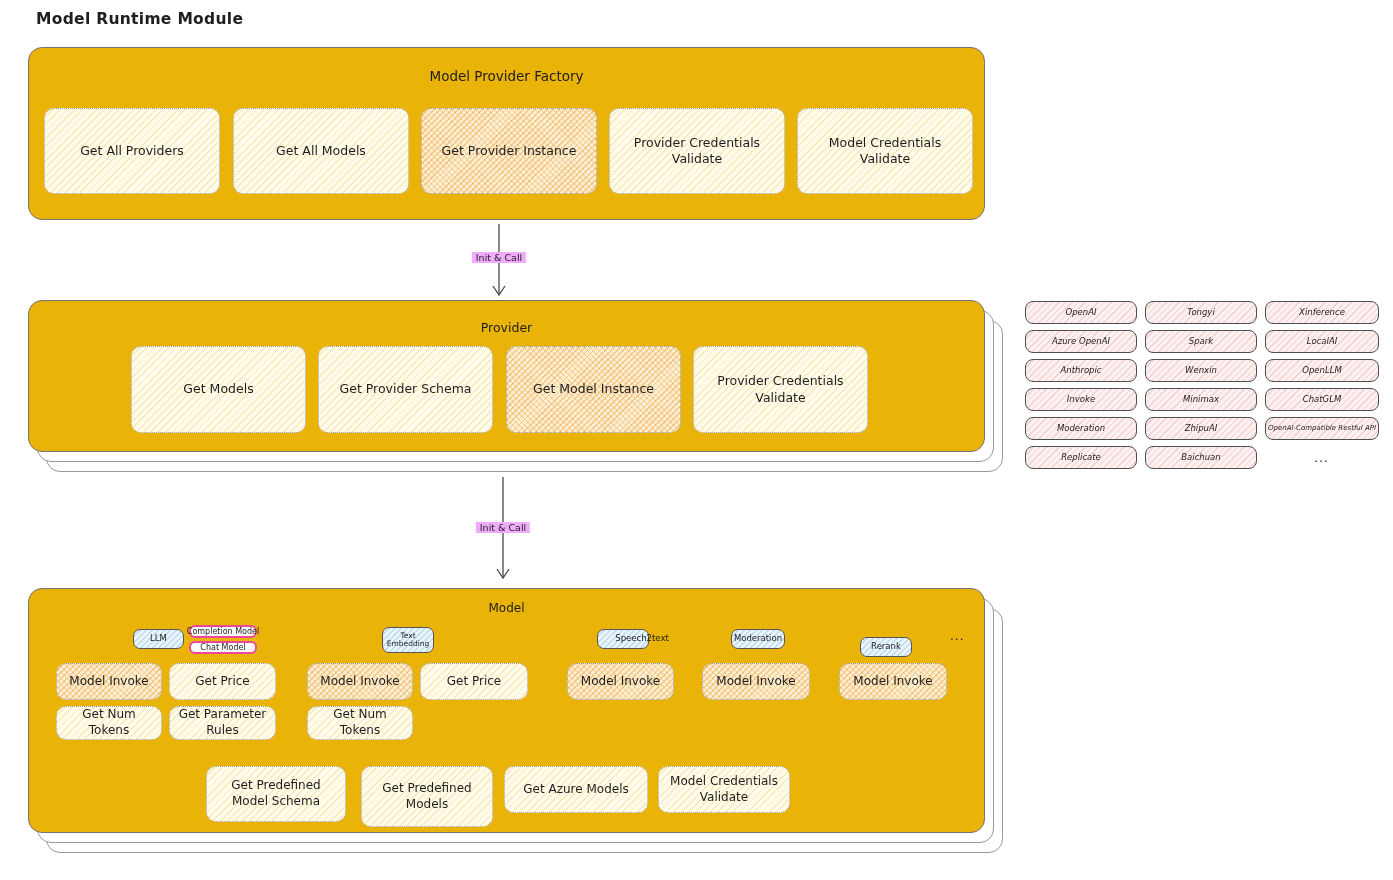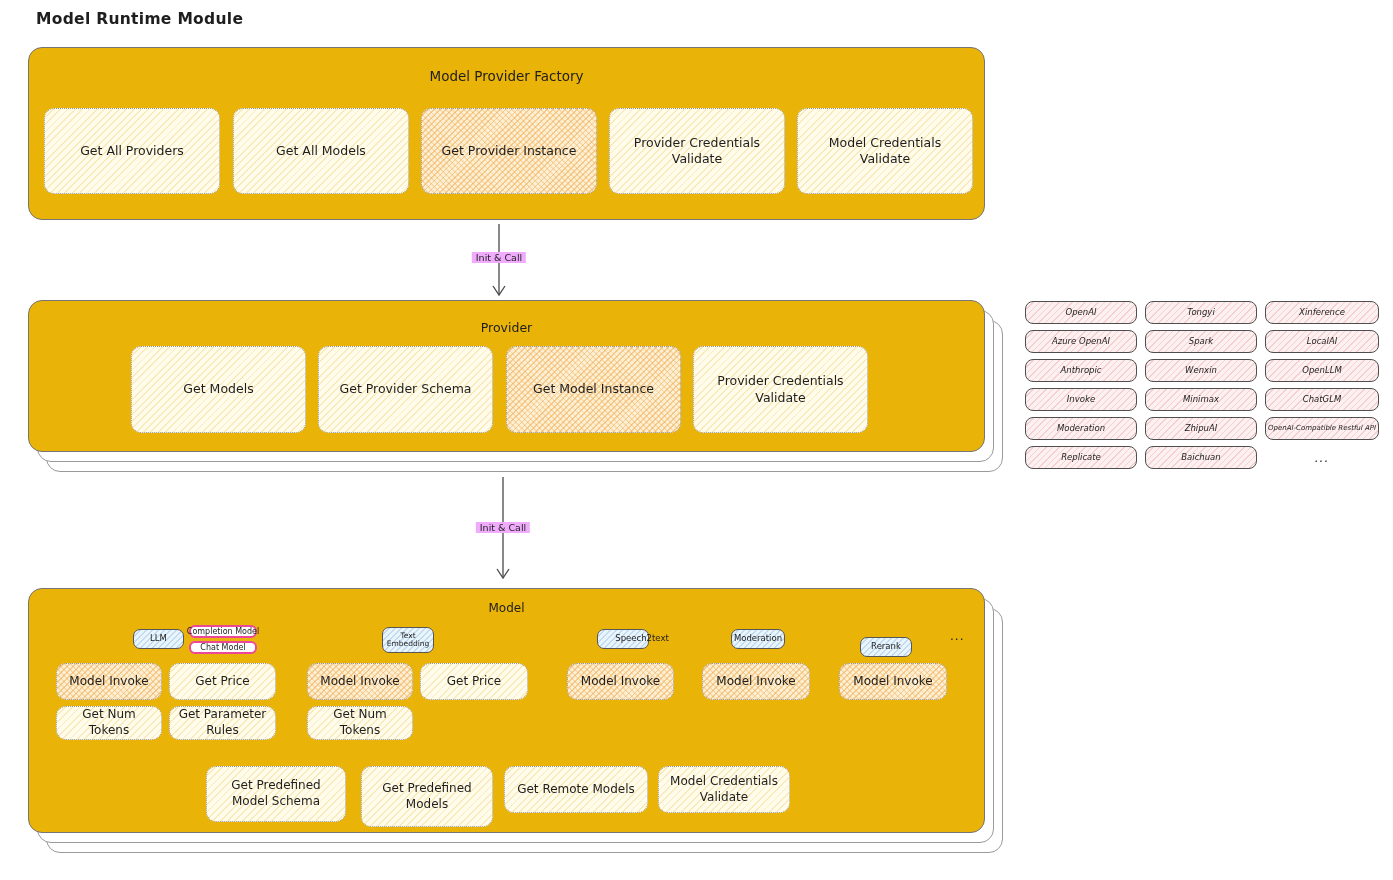--- a/index.html
+++ b/index.html
@@ -156,17 +156,17 @@
     <div class="fn orange small-text" style="left:538px; top:74px; width:107px; height:37px;">Model Invoke</div>
     <div class="fn orange small-text" style="left:673px; top:74px; width:108px; height:37px;">Model Invoke</div>
     <div class="fn orange small-text" style="left:810px; top:74px; width:108px; height:37px;">Model Invoke</div>
 
     <div class="fn yellow small-text" style="left:27px; top:117px; width:106px; height:34px;">Get Num Tokens</div>
     <div class="fn yellow small-text" style="left:140px; top:117px; width:107px; height:34px;">Get Parameter Rules</div>
     <div class="fn yellow small-text" style="left:278px; top:117px; width:106px; height:34px;">Get Num Tokens</div>
 
     <div class="fn yellow small-text" style="left:177px; top:177px; width:140px; height:56px;">Get Predefined Model Schema</div>
     <div class="fn yellow small-text" style="left:332px; top:177px; width:132px; height:61px;">Get Predefined Models</div>
-    <div class="fn yellow small-text" style="left:475px; top:177px; width:144px; height:47px;">Get Remote Models</div>
+    <div class="fn yellow small-text" style="left:475px; top:177px; width:144px; height:47px;">Get Azure Models</div>
     <div class="fn yellow small-text" style="left:629px; top:177px; width:132px; height:47px;">Model Credentials Validate</div>
   </div>
 
 </div>
 
 </body></html>

